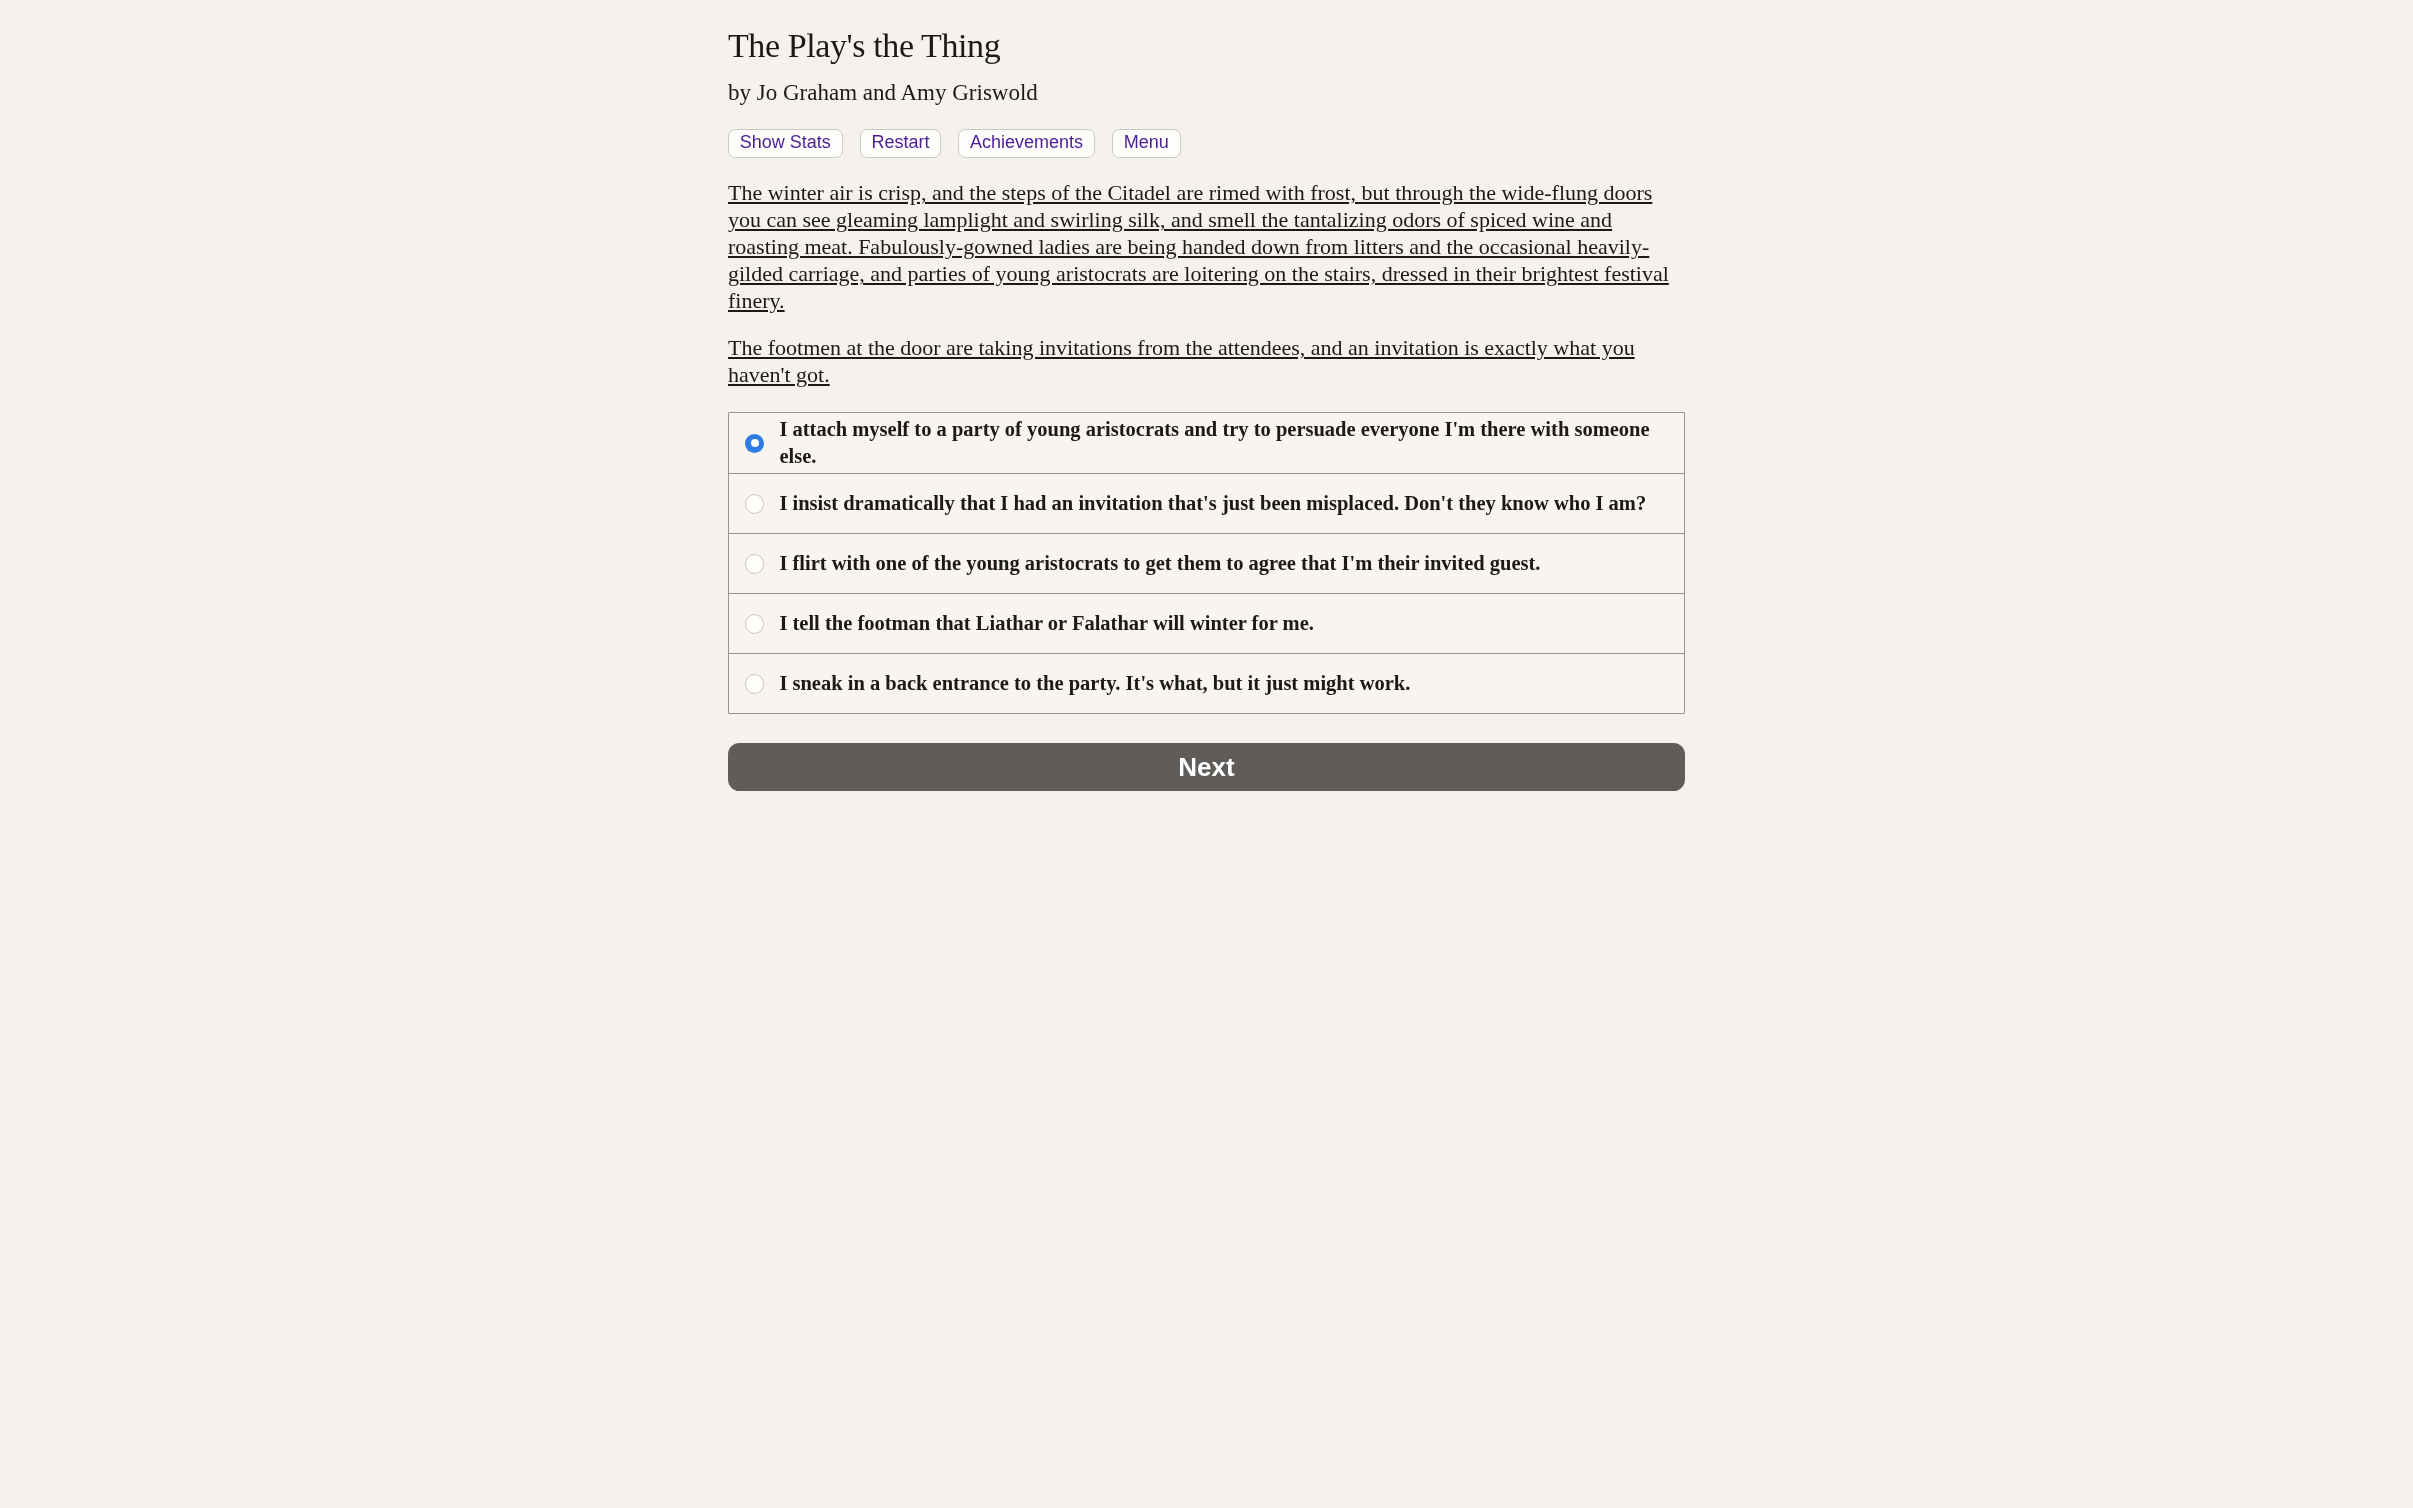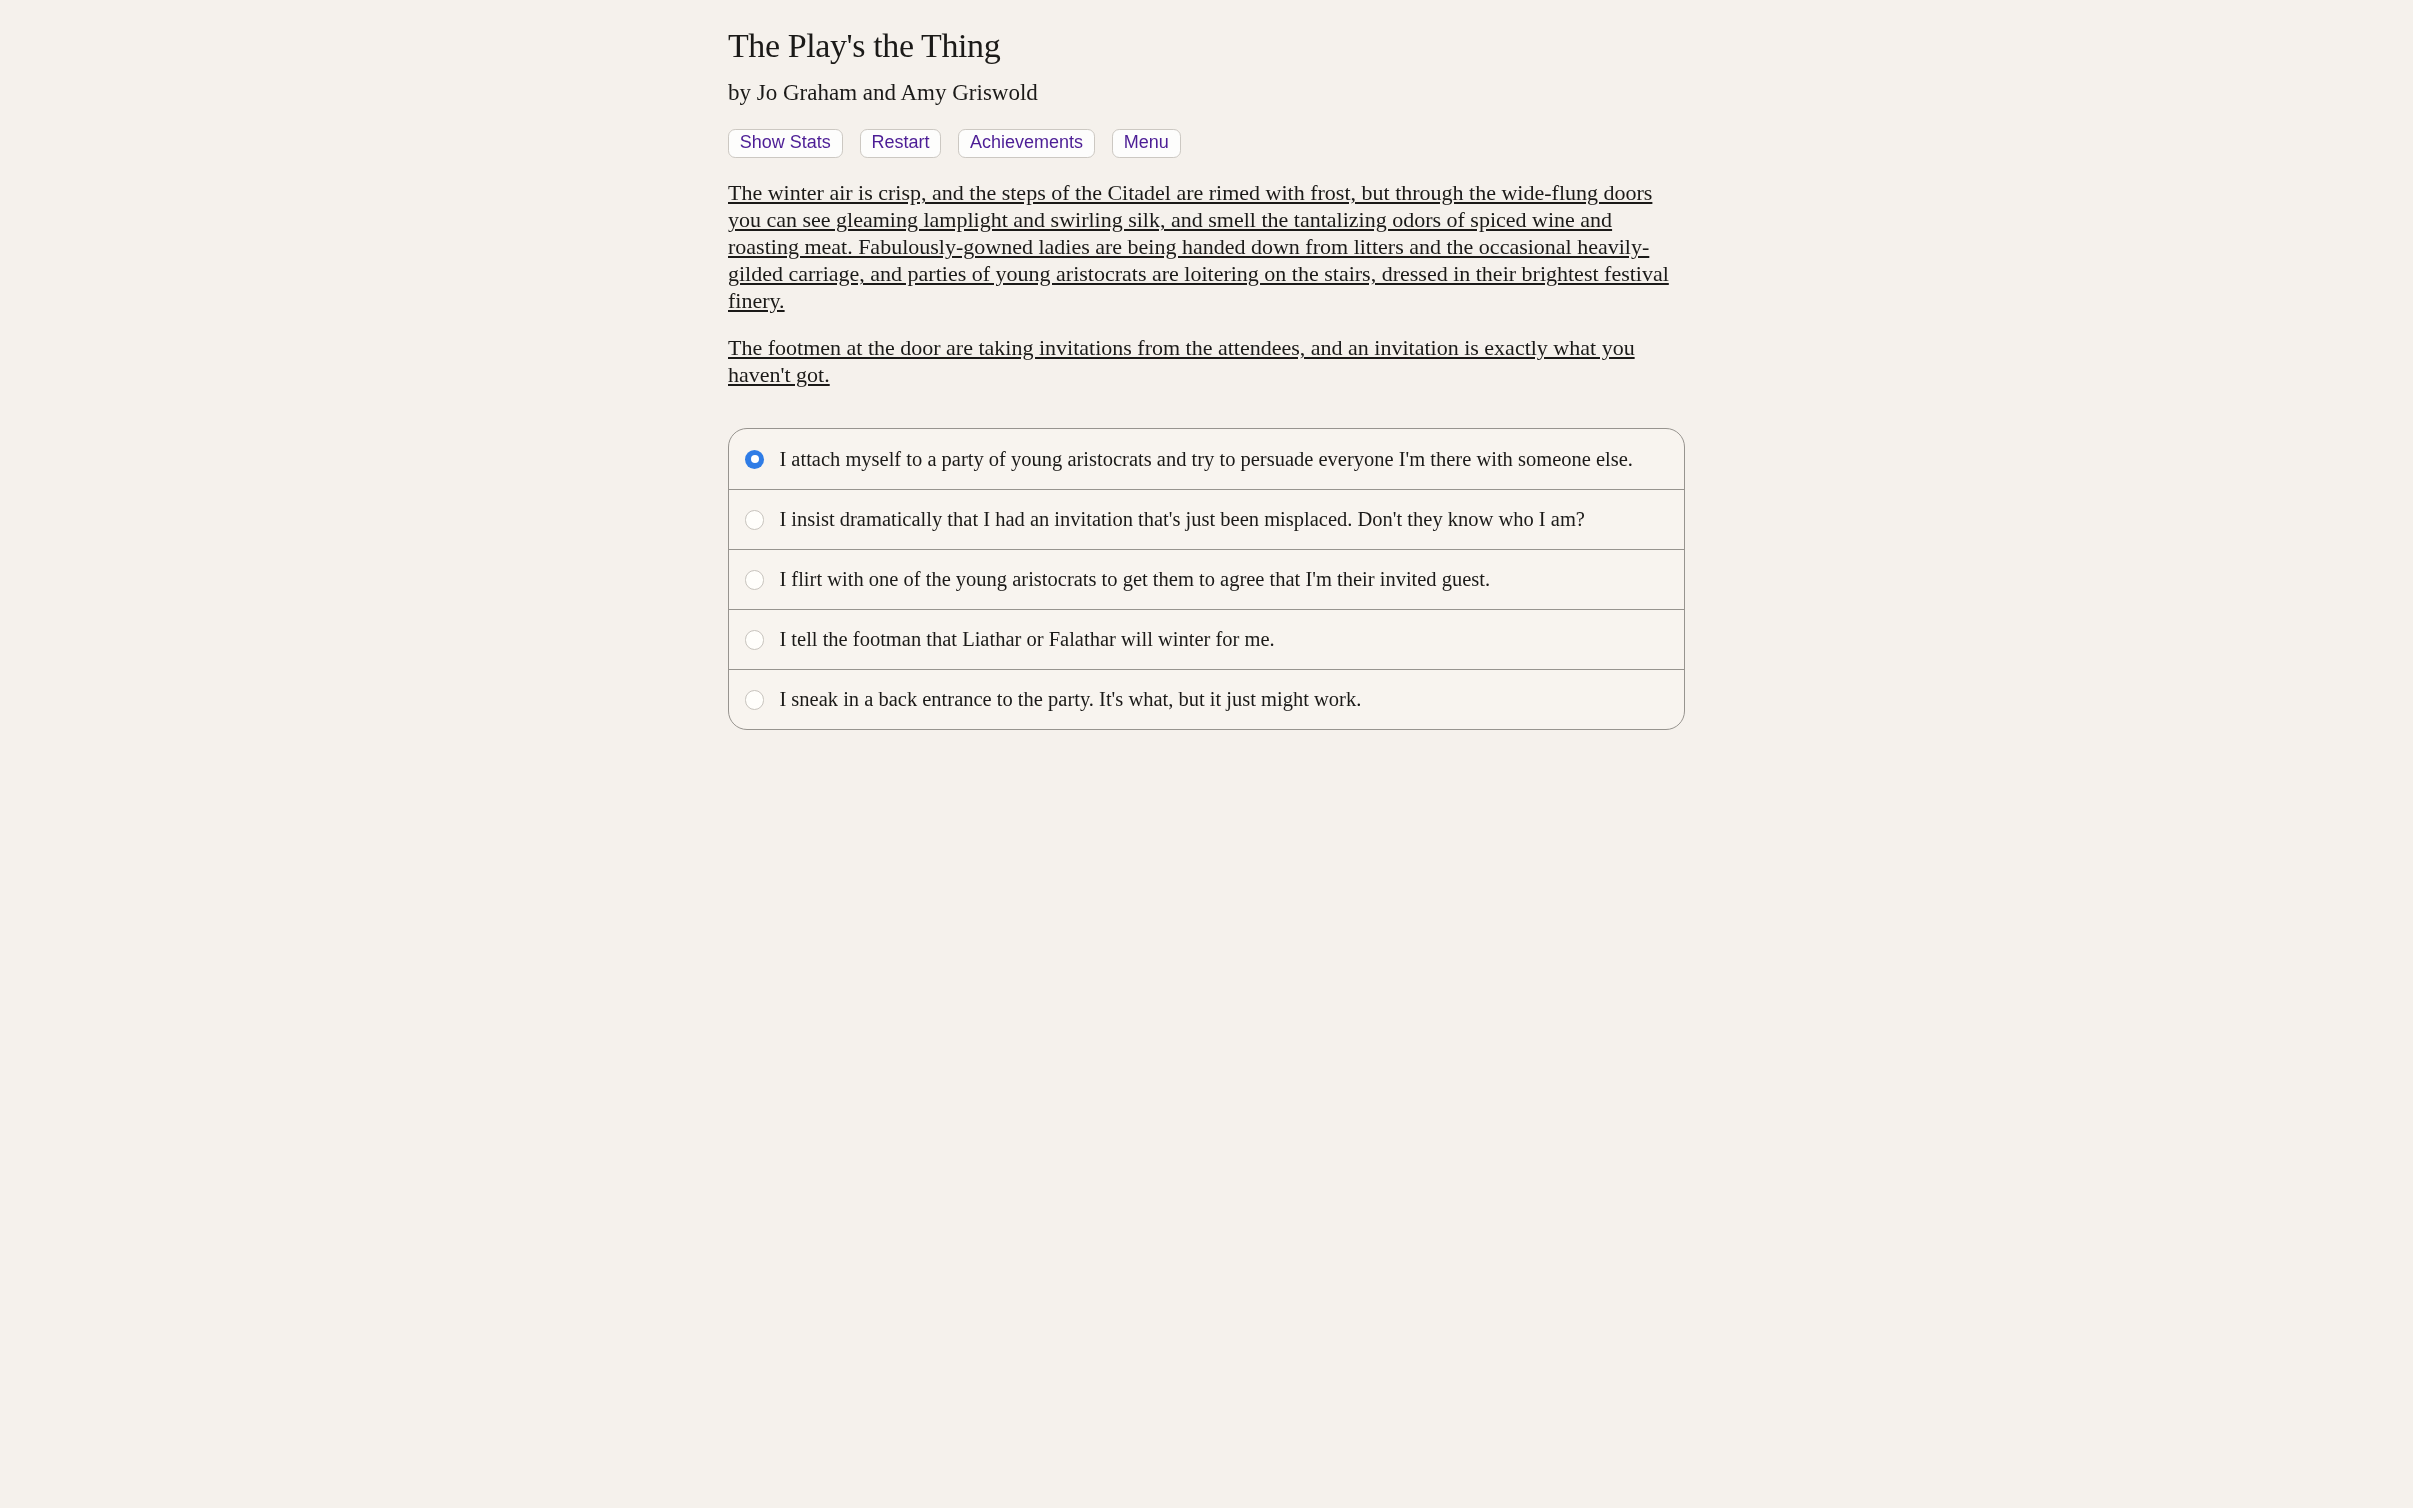--- a/index.html
+++ b/index.html
@@ -55,25 +55,26 @@
     cursor:pointer;
     white-space:nowrap;
   }
   .para{
     font-size:22px;
     line-height:27px;
     margin:0 0 20px 0;
     text-decoration:underline;
   }
   .choices{
-    margin-top:40px;
+    margin-top:24px;
     border:1.4px solid var(--border);
-    border-radius:19px;
+    border-radius:1px;
     background:var(--rowbg);
     overflow:hidden;
+    font-weight:bold;
   }
   .choice{
     display:flex;
     align-items:center;
     gap:15px;
     padding:0 16px;
     height:60px;
     border-top:1.4px solid var(--border);
     cursor:pointer;
   }
@@ -157,15 +158,16 @@
     <label class="choice">
       <span class="radio"></span>
       <span class="choice-text">I tell the footman that Liathar or Falathar will winter for me.</span>
     </label>
     <label class="choice">
       <span class="radio"></span>
       <span class="choice-text">I sneak in a back entrance to the party. It's what, but it just might work.</span>
     </label>
   </div>
 
+  <button type="button" class="next-button">Next</button>
 
 </main>
 
 
 </body></html>

